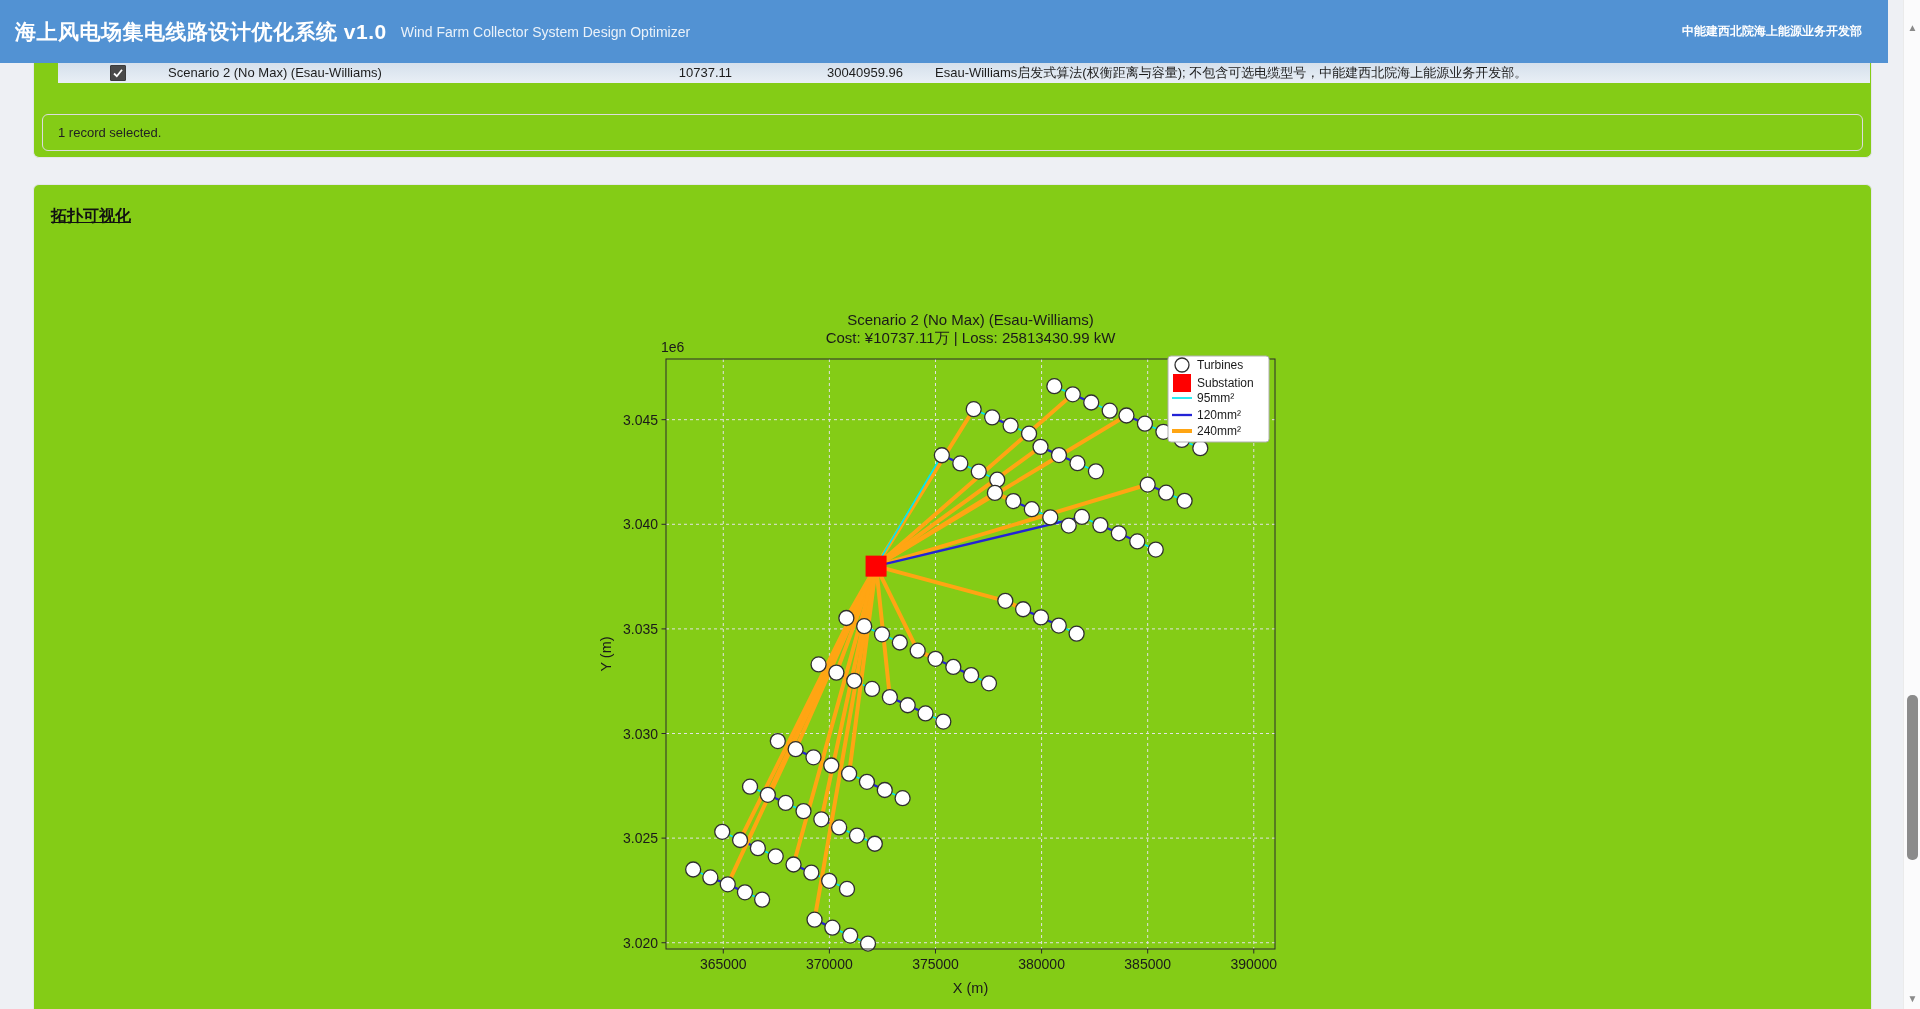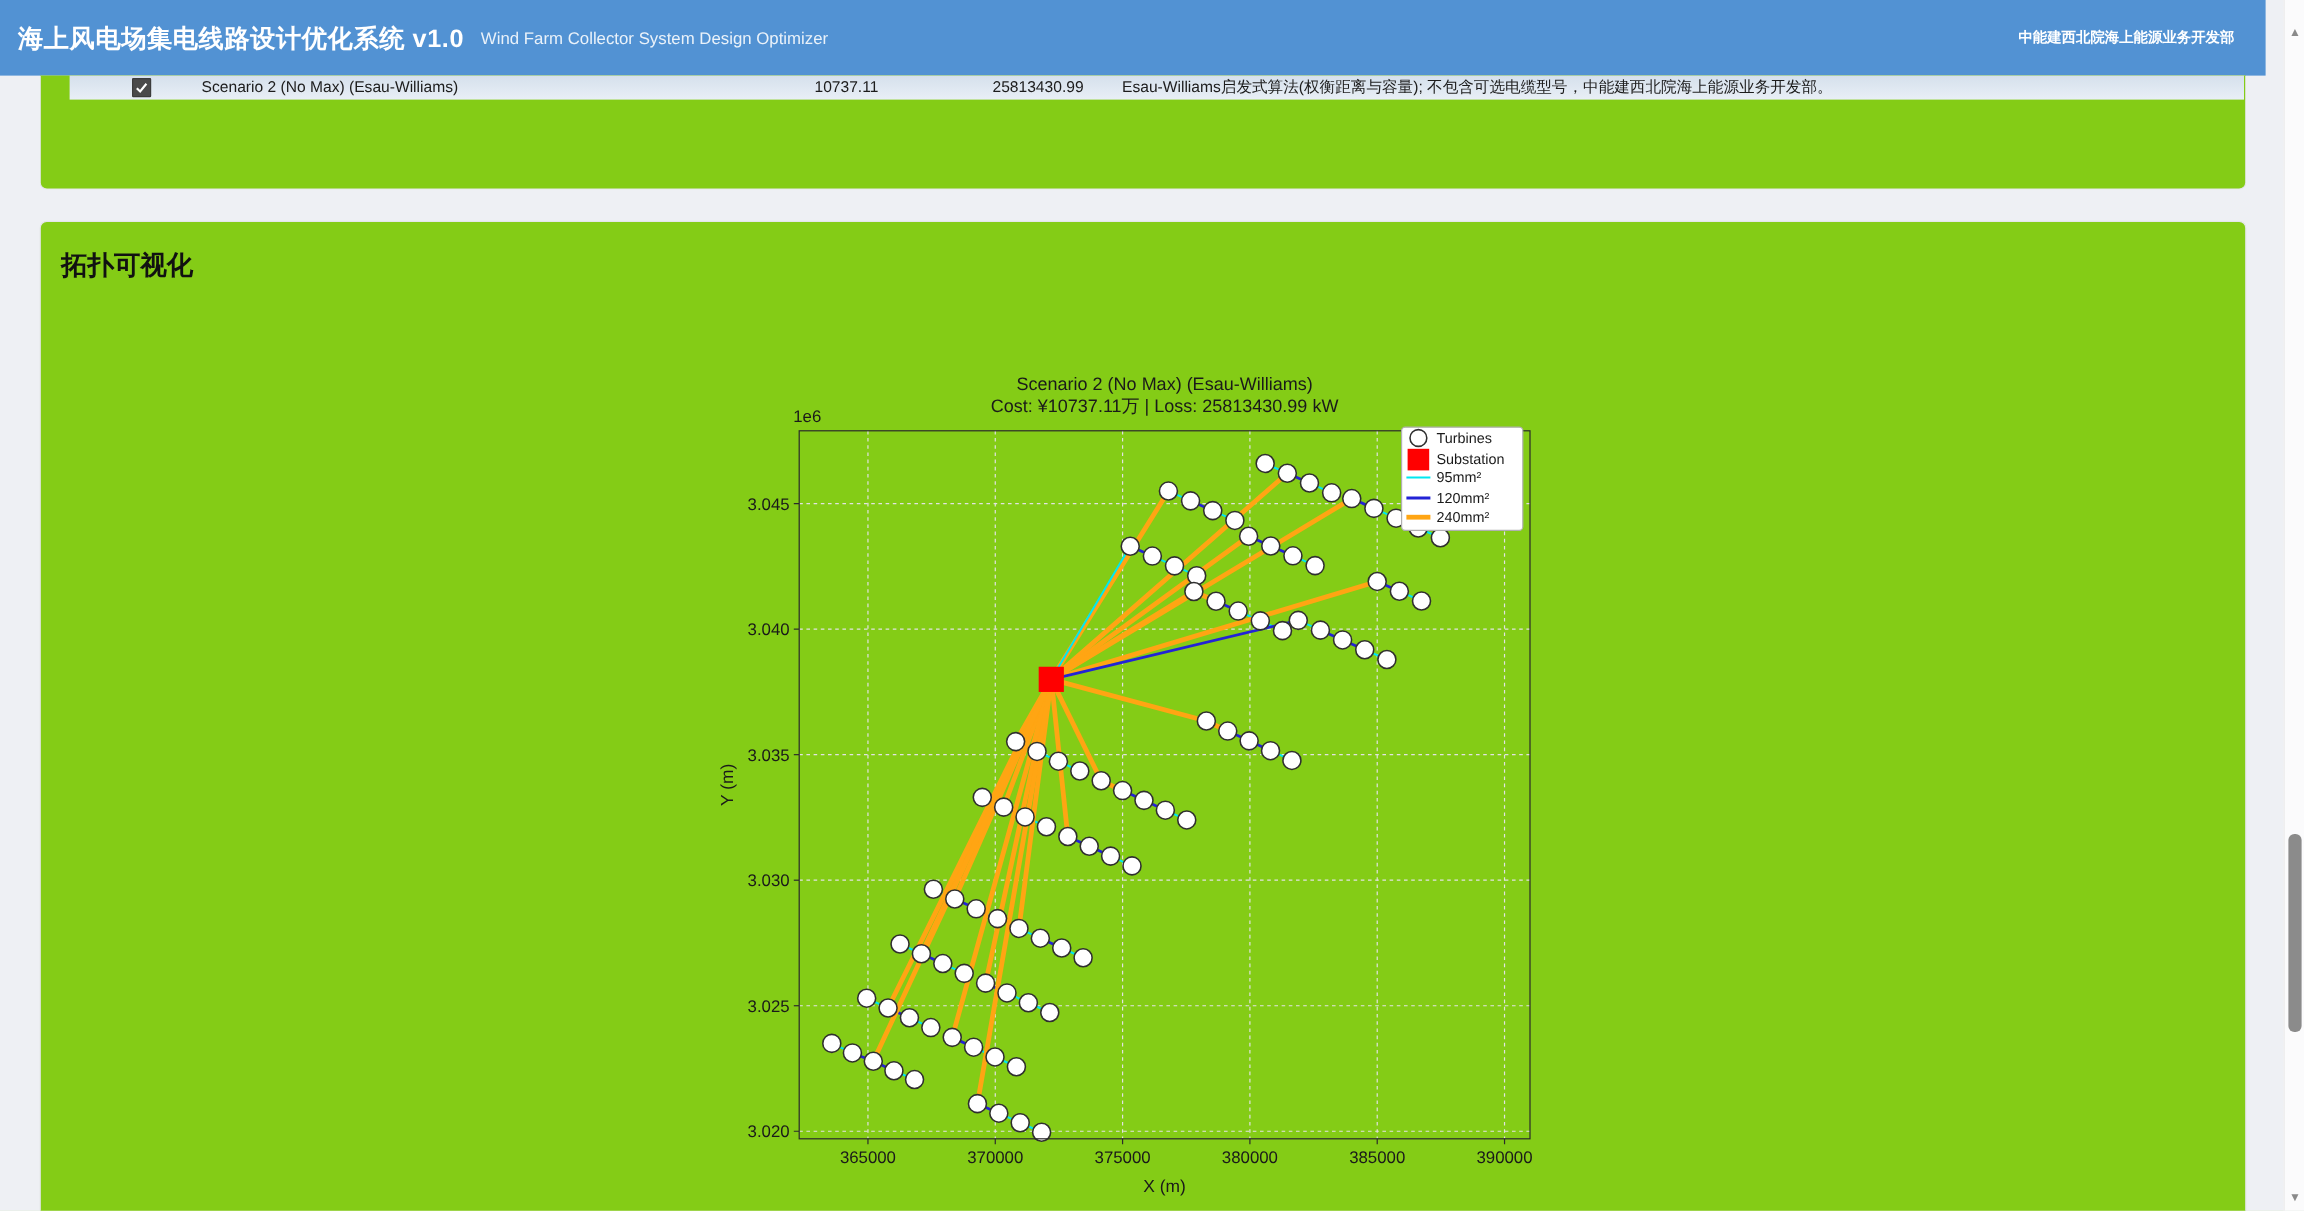--- a/index.html
+++ b/index.html
@@ -28,22 +28,22 @@
   .cell.name { left:110px; }
   .cell.cost { left:460px; width:214px; text-align:right; }
   .cell.loss { left:674px; width:171px; text-align:right; }
   .cell.note { left:877px; }
   .status-box { position:absolute; left:8px; right:8px; top:51px; height:37px;
     border:1px solid #dcdcdc; border-radius:6px; display:flex; align-items:center; }
   .status-box span { margin-left:15px; font-size:13px; color:#222; }
 
   
   .card-topo { left:33px; top:184px; width:1839px; height:860px; border-radius:6px; }
-  .topo-title { position:absolute; left:17px; top:21px; font-size:22px;
-    font-weight:bold; color:#111; }
+  .topo-title { position:absolute; left:17px; top:21px; font-size:16px;
+    font-weight:bold; color:#111;text-decoration:underline; }
   .figure { position:absolute; left:557px; top:116px; width:700px; height:700px; }
   svg text { font-family:"Liberation Sans","DejaVu Sans",sans-serif; fill:#1a1a1a; }
   .grid { stroke:#e2e2e2; stroke-width:1; stroke-dasharray:3 3; }
 
   
   .scrollbar { position:absolute; right:0; top:0; width:17px; height:1009px;
     background:#fbfbfc; border-left:1px solid #ebebeb; }
   .sb-arrow { position:absolute; left:0; width:17px; text-align:center;
     font-size:10px; color:#8a8a8a; cursor:pointer; }
   .sb-up { top:22px; } .sb-down { bottom:5px; }
@@ -63,22 +63,25 @@
 
   <section class="card card-table">
     <div class="sel-row">
       <span class="cb">
         <svg width="12" height="12" viewBox="0 0 12 12">
           <polyline points="2,6.5 4.8,9.2 10,2.8" fill="none" stroke="#ffffff" stroke-width="1.8"></polyline>
         </svg>
       </span>
       <span class="cell name">Scenario 2 (No Max) (Esau-Williams)</span>
       <span class="cell cost">10737.11</span>
-      <span class="cell loss">25813430.99</span>
+      <span class="cell loss">30040959.96</span>
       <span class="cell note">Esau-Williams启发式算法(权衡距离与容量); 不包含可选电缆型号，中能建西北院海上能源业务开发部。</span>
+    </div>
+    <div class="status-box">
+      <span>1 record selected.</span>
     </div>
   </section>
 
   <section class="card card-topo">
     <h2 class="topo-title">拓扑可视化</h2>
     <div class="figure">
       <svg id="topo-chart" width="700" height="700" viewBox="0 0 700 700">
           <line x1="132.29268292682926" y1="58" x2="132.29268292682926" y2="648" class="grid"></line>
           <line x1="238.390243902439" y1="58" x2="238.390243902439" y2="648" class="grid"></line>
           <line x1="344.4878048780488" y1="58" x2="344.4878048780488" y2="648" class="grid"></line>

